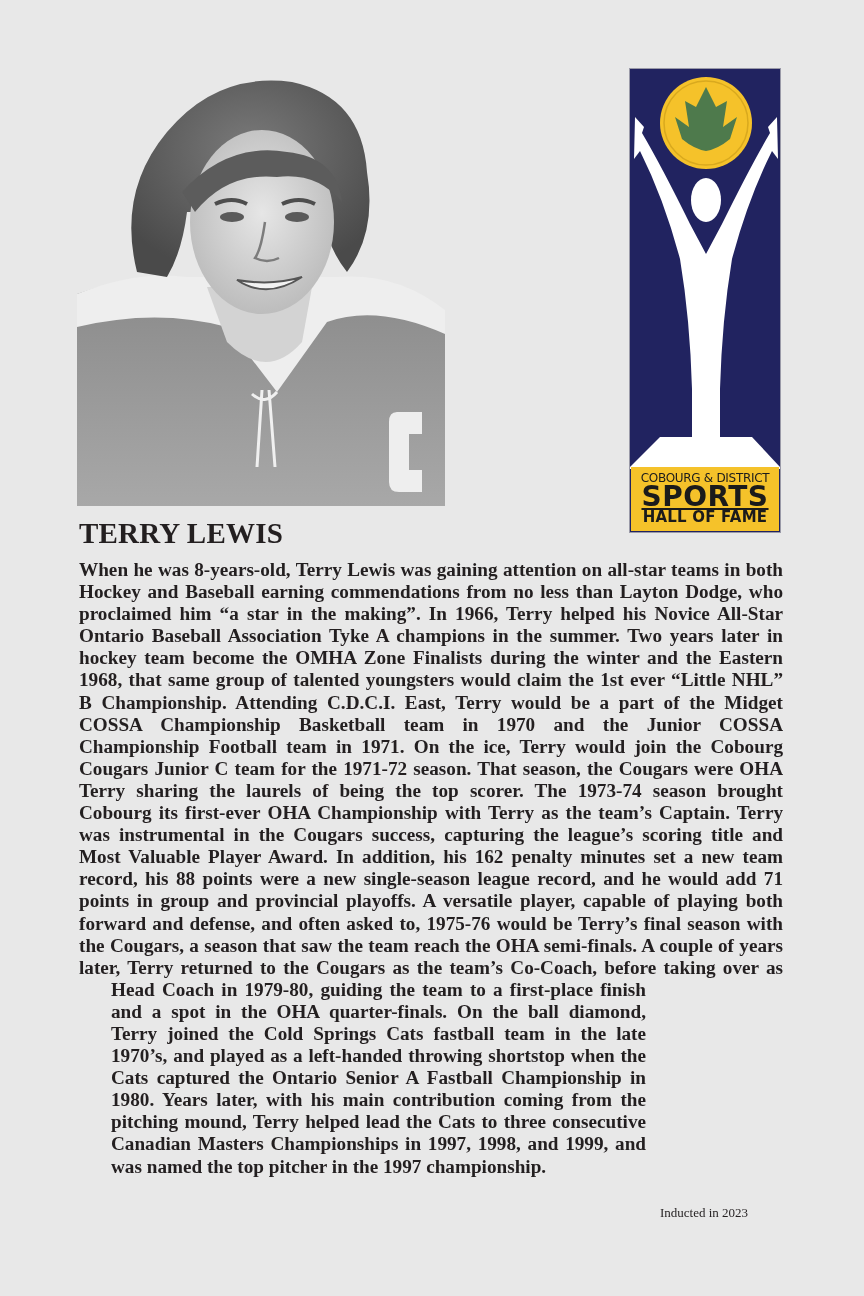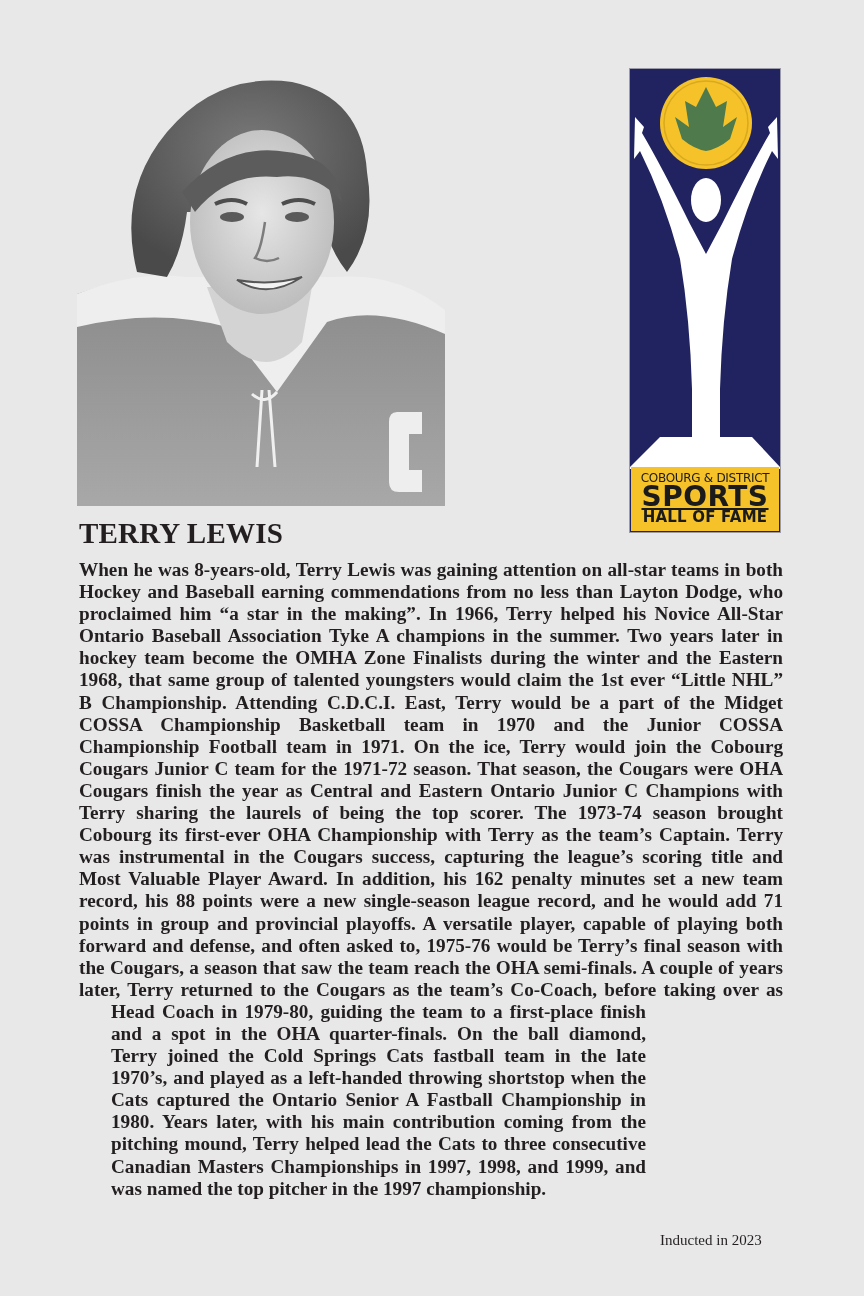--- a/index.html
+++ b/index.html
@@ -48,22 +48,21 @@
     width: 704px;
     font-size: 19.2px; font-weight: bold;
     line-height: 22.1px;
     margin: 0;
   }
   .bio .ln { display: block; white-space: nowrap; text-align: justify; text-align-last: justify; }
   .bio .ln.short { width: 535px; margin-left: 32px; }
   .bio .ln.last { text-align-last: left; }
   .inducted {
     position: absolute; left: 660px; top: 1205px;
-    font-size: 15px;
-    margin-top: 27px;
+    font-size: 13px;
   }
 </style>
 </head>
 <body>
 
 <div class="portrait">
   <svg width="368" height="434" viewBox="0 0 368 434">
     <defs>
       <linearGradient id="jersey" x1="0" y1="0" x2="0" y2="1">
         <stop offset="0" stop-color="#8a8a8a"></stop>
@@ -134,21 +133,20 @@
   <span class="ln">When he was 8-years-old, Terry Lewis was gaining attention on all-star teams in both</span>
   <span class="ln">Hockey and Baseball earning commendations from no less than Layton Dodge, who</span>
   <span class="ln">proclaimed him “a star in the making”.  In 1966, Terry helped his Novice All-Star</span>
   <span class="ln">Ontario Baseball Association Tyke A champions in the summer. Two years later in</span>
   <span class="ln">hockey team become the OMHA Zone Finalists during the winter and the Eastern</span>
   <span class="ln">1968, that same group of talented youngsters would claim the 1st ever “Little NHL”</span>
   <span class="ln">B Championship. Attending C.D.C.I. East, Terry would be a part of the Midget</span>
   <span class="ln">COSSA Championship Basketball team in 1970 and the Junior COSSA</span>
   <span class="ln">Championship Football team in 1971. On the ice, Terry would join the Cobourg</span>
   <span class="ln">Cougars Junior C team for the 1971-72 season. That season, the Cougars were OHA</span>
-  <span class="ln">Cougars finish the year as Central and Eastern Ontario Junior C Champions with</span>
   <span class="ln">Terry sharing the laurels of being the top scorer. The 1973-74 season brought</span>
   <span class="ln">Cobourg its first-ever OHA Championship with Terry as the team’s Captain. Terry</span>
   <span class="ln">was instrumental in the Cougars success, capturing the league’s scoring title and</span>
   <span class="ln">Most Valuable Player Award. In addition, his 162 penalty minutes set a new team</span>
   <span class="ln">record, his 88 points were a new single-season league record, and he would add 71</span>
   <span class="ln">points in group and provincial playoffs. A versatile player, capable of playing both</span>
   <span class="ln">forward and defense, and often asked to, 1975-76 would be Terry’s final season with</span>
   <span class="ln">the Cougars, a season that saw the team reach the OHA semi-finals. A couple of years</span>
   <span class="ln">later, Terry returned to the Cougars as the team’s Co-Coach, before taking over as</span>
   <span class="ln short">Head Coach in 1979-80, guiding the team to a first-place finish</span>

